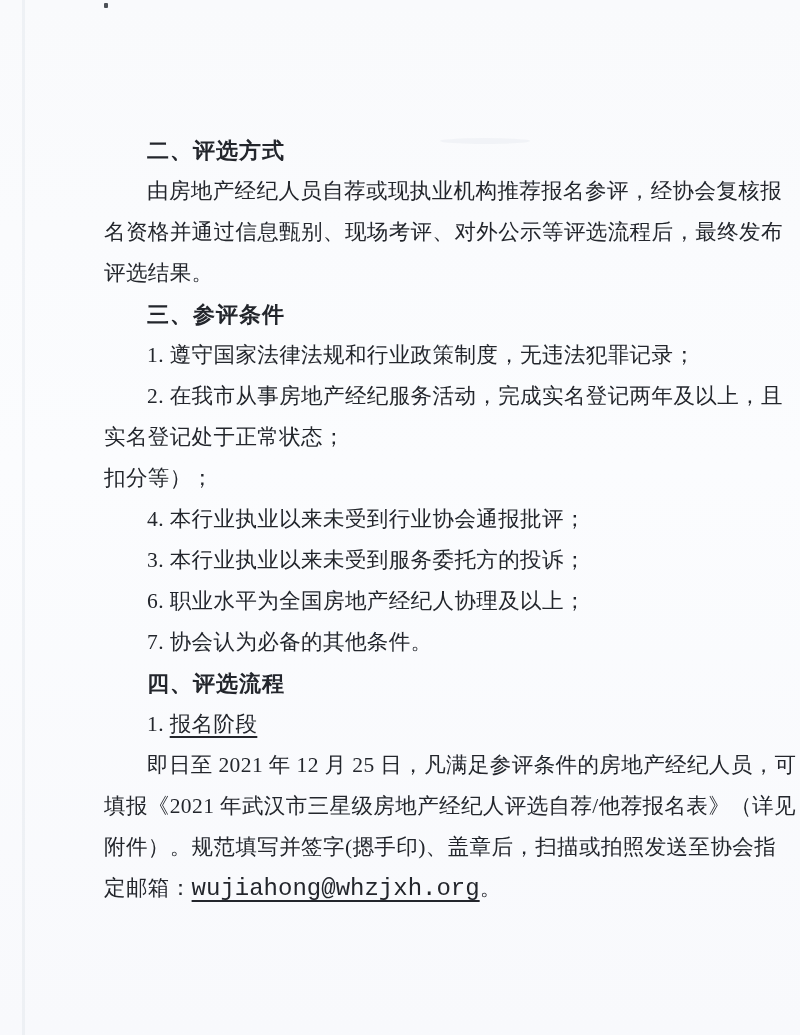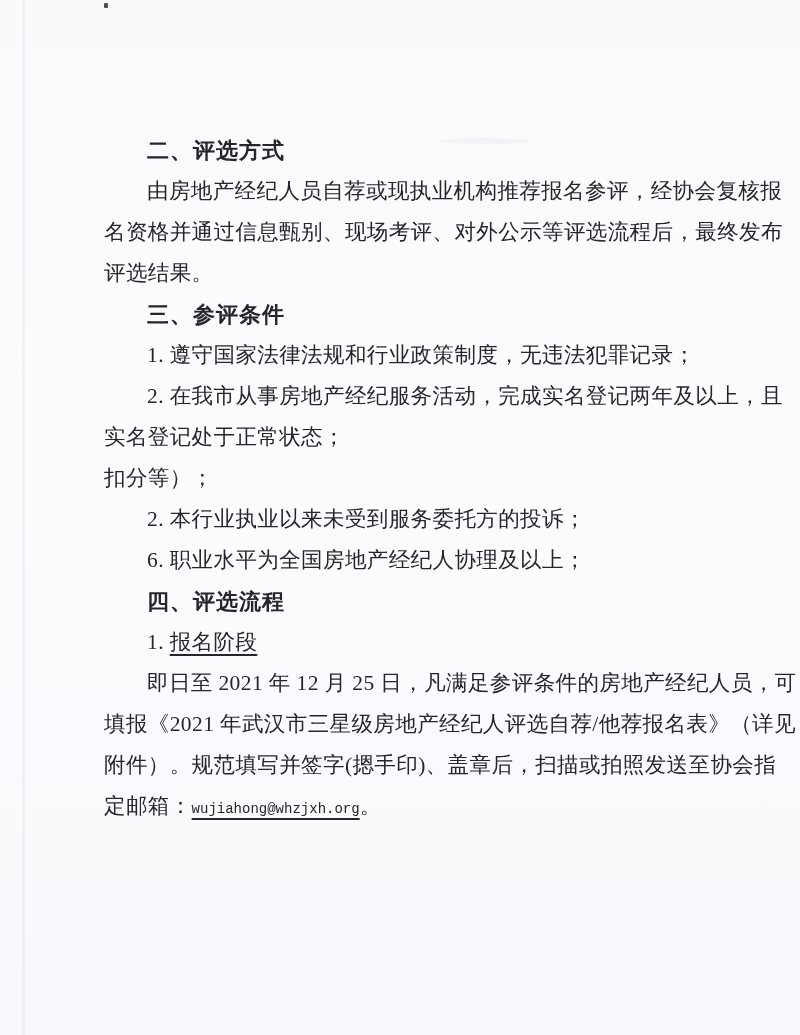--- a/index.html
+++ b/index.html
@@ -72,43 +72,45 @@
     letter-spacing: 1px;
   }
   .u {
     text-decoration: underline;
     text-underline-offset: 5px;
     text-decoration-thickness: 1.5px;
     margin-top: 41px;
   }
   .mono {
     font-family: "Liberation Mono", monospace;
-    font-size: 14px;
+    font-size: 24px;
     letter-spacing: 0;
   }
 </style>
 </head>
 <body>
 
 <div class="page">
   <div class="edge-shadow"></div>
   <div class="speck"></div>
   <div class="smudge"></div>
   <div class="text-column">
       <div class="line heading indent"><span>二、评选方式</span></div>
       <div class="line body indent"><span>由房地产经纪人员自荐或现执业机构推荐报名参评，经协会复核报</span></div>
       <div class="line body"><span>名资格并通过信息甄别、现场考评、对外公示等评选流程后，最终发布</span></div>
       <div class="line body"><span>评选结果。</span></div>
       <div class="line heading indent"><span>三、参评条件</span></div>
       <div class="line body indent"><span>1. 遵守国家法律法规和行业政策制度，无违法犯罪记录；</span></div>
       <div class="line body indent"><span>2. 在我市从事房地产经纪服务活动，完成实名登记两年及以上，且</span></div>
       <div class="line body"><span>实名登记处于正常状态；</span></div>
       <div class="line body"><span>扣分等）；</span></div>
-      <div class="line body indent"><span>2. 本行业执业以来未受到服务委托方的投诉；</span></div>
+      <div class="line body indent"><span>4. 本行业执业以来未受到行业协会通报批评；</span></div>
+      <div class="line body indent"><span>3. 本行业执业以来未受到服务委托方的投诉；</span></div>
       <div class="line body indent"><span>6. 职业水平为全国房地产经纪人协理及以上；</span></div>
+      <div class="line body indent"><span>7. 协会认为必备的其他条件。</span></div>
       <div class="line heading indent"><span>四、评选流程</span></div>
       <div class="line body indent"><span>1. </span><span class="u">报名阶段</span></div>
       <div class="line body indent"><span>即日至 2021 年 12 月 25 日，凡满足参评条件的房地产经纪人员，可</span></div>
       <div class="line body"><span>填报《2021 年武汉市三星级房地产经纪人评选自荐/他荐报名表》（详见</span></div>
       <div class="line body"><span>附件）。规范填写并签字(摁手印)、盖章后，扫描或拍照发送至协会指</span></div>
       <div class="line body"><span>定邮箱：</span><span class="u mono">wujiahong@whzjxh.org</span><span>。</span></div>
     </div>
 </div>
 
 </body></html>

